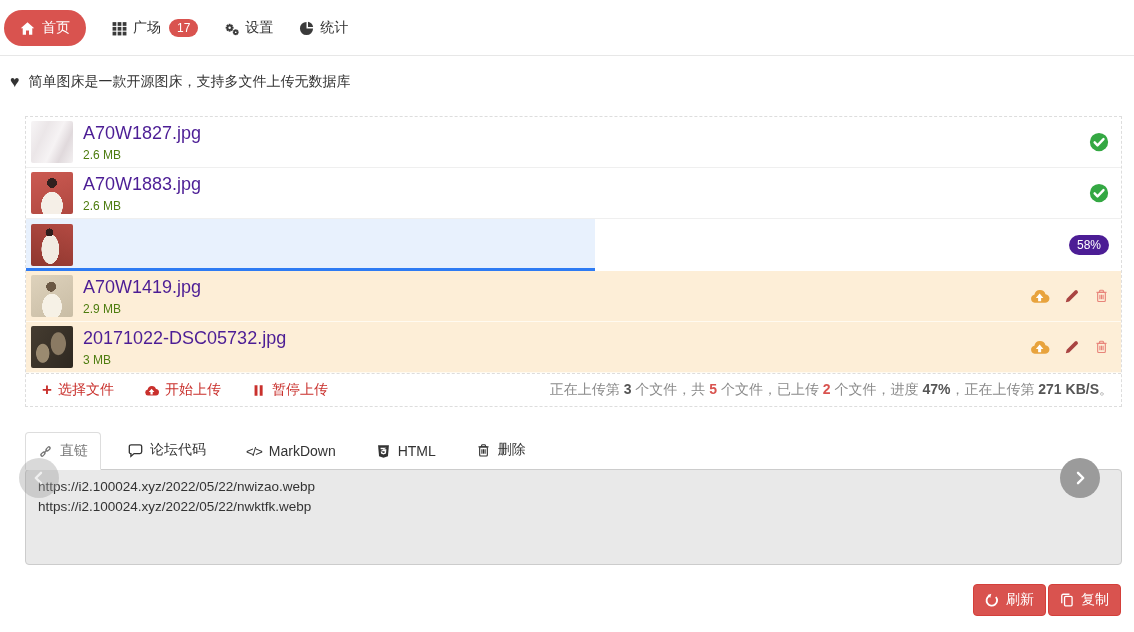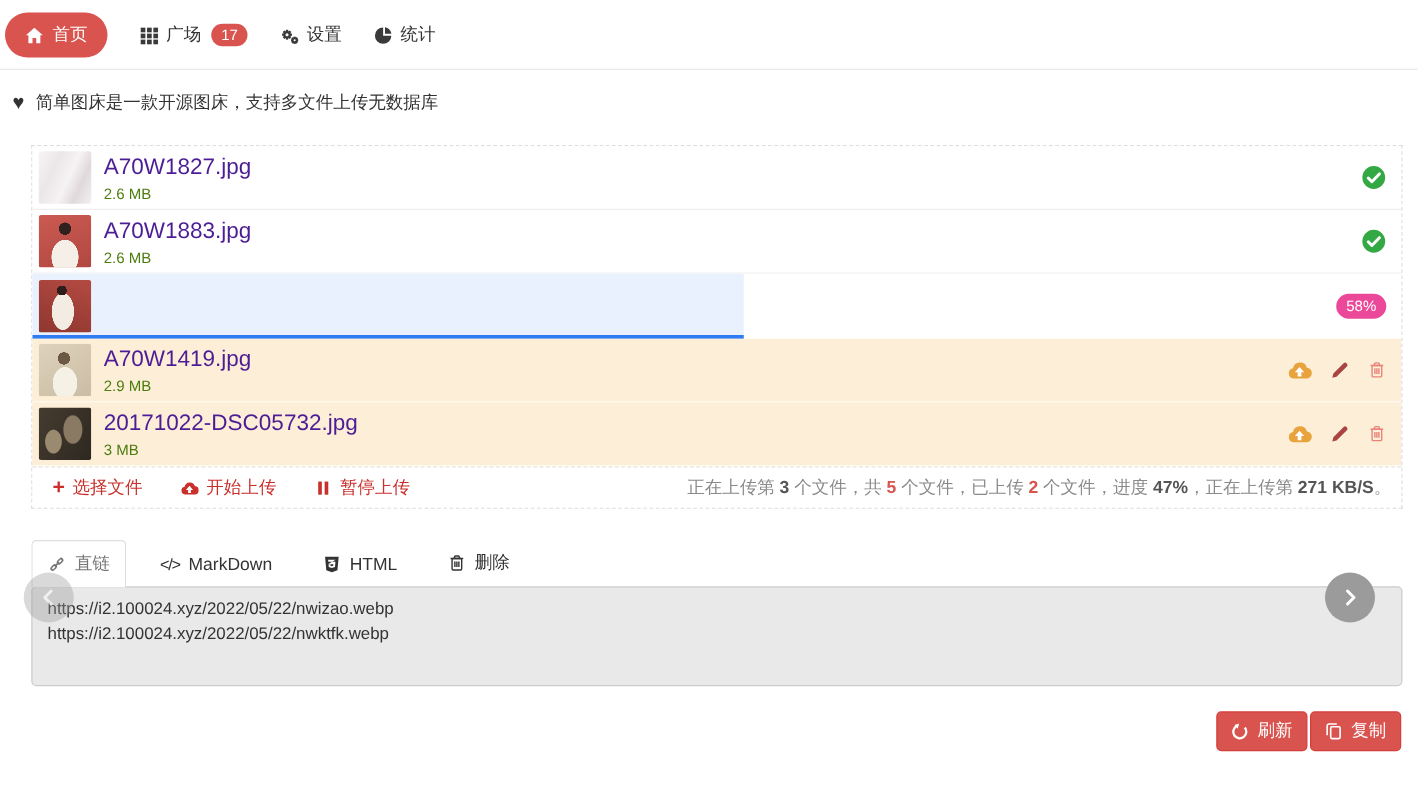--- a/index.html
+++ b/index.html
@@ -34,21 +34,21 @@
   .thumb-red-seated{background:radial-gradient(circle 4px at 44% 20%,#2e1d1b 97%,transparent),
     radial-gradient(ellipse 9px 15px at 46% 60%,#f2ece2 97%,transparent),linear-gradient(200deg,#b34a42,#8f372f);}
   .thumb-cream-portrait{background:radial-gradient(circle 5px at 48% 28%,#6b5844 97%,transparent),
     radial-gradient(ellipse 10px 13px at 50% 75%,#f6f1e6 97%,transparent),linear-gradient(150deg,#ded2bc,#c9bda5);}
   .thumb-dark-scene{background:radial-gradient(ellipse 8px 12px at 65% 42%,#8a7a63 90%,transparent),
     radial-gradient(ellipse 7px 10px at 28% 65%,#9a8a70 90%,transparent),linear-gradient(120deg,#453c30,#2e2821);}
   .file-name{font-size:18px;color:#4c1d95;line-height:1.5;}
   .file-size{font-size:12px;color:#4d7c0f;line-height:1.4;}
   .row-status{margin-left:auto;display:flex;align-items:center;gap:14px;}
   .st-check{color:#34a843}.st-check svg{width:20px;height:20px}
-  .pct-badge{background:#ec4899;color:#fff;font-size:12px;padding:4px 8px;border-radius:11px;line-height:1;}
+  .pct-badge{background:#4c1d95;color:#fff;font-size:12px;padding:4px 8px;border-radius:11px;line-height:1;}
   .act{cursor:pointer}
   .act-upload{color:#e8a33d}.act-upload svg{width:21px;height:20px}
   .act-edit{color:#a94442}.act-edit svg{width:16px;height:16px}
   .act-del{color:#e8847a}.act-del svg{width:15px;height:16px}
 
   .upload-footer{display:flex;align-items:center;border-top:1px dashed #ddd;padding:7px 8px 7px 16px;background:#fff;}
   .action-link{display:flex;align-items:center;gap:6px;color:#c9302c;font-size:14px;cursor:pointer;margin-right:30px;text-decoration:none;}
   .action-link .icon svg{width:15px;height:15px}
   .plus-glyph{font-weight:bold;font-size:17px;line-height:13px;}
   .upload-status{margin-left:auto;font-size:14px;color:#8a8a8a;white-space:nowrap;}
@@ -58,21 +58,21 @@
   
   .tabs{display:flex;align-items:flex-end;margin:24px 12px 0 25px;}
   .tab{display:flex;align-items:center;gap:7px;padding:9px 12px;font-size:14px;color:#333;cursor:pointer;margin-right:14px;
     border:1px solid transparent;}
   .tab .code-glyph{font-size:13px;letter-spacing:-1px;}
   .tab .icon svg{width:15px;height:15px}
   .tab.active{border:1px solid #ddd;border-bottom-color:#fff;border-radius:4px 4px 0 0;background:#fff;color:#777;margin-bottom:-1px;position:relative;z-index:2;}
 
   
   .linkbox-wrap{position:relative;margin:0 12px 0 25px;}
-  .linkbox{width:100%;height:80px;box-sizing:border-box;background:#e9e9e9;border:1px solid #ccc;border-radius:4px;
+  .linkbox{width:100%;height:96px;box-sizing:border-box;background:#e9e9e9;border:1px solid #ccc;border-radius:4px;
     padding:7px 12px;font-family:"Liberation Sans",sans-serif;font-size:13.5px;color:#333;line-height:20px;resize:none;outline:none;}
   .carousel-btn{position:absolute;width:40px;height:40px;border-radius:50%;display:flex;align-items:center;justify-content:center;
     top:-11px;cursor:pointer;z-index:3;border:none;padding:0;}
   .carousel-btn svg{width:16px;height:16px}
   .carousel-prev{left:-6px;background:rgba(155,155,155,.38);color:rgba(255,255,255,.7);}
   .carousel-next{right:22px;background:#9b9b9b;color:#fff;}
 
   
   .bottom-actions{display:flex;justify-content:flex-end;gap:2px;margin:15px 13px 0 0;}
   .btn-danger{display:flex;align-items:center;gap:7px;background:#d9534f;border:1px solid #d43f3a;color:#fff;
@@ -293,20 +293,28 @@
             <rect x="8.6" y="6" width="6.6" height="4" rx="2"></rect>
             <rect x="2.5" y="7.3" width="3.2" height="1.4" rx="0.7" fill="#fff"></rect>
             <rect x="10.3" y="7.3" width="3.2" height="1.4" rx="0.7" fill="#fff"></rect>
             <rect x="5.5" y="7.2" width="5" height="1.6"></rect>
           </g>
         </svg>
       </span>
     <span class="lbl">直链</span>
   </div>
     <div class="tab">
+    <span class="icon">
+        <svg viewBox="0 0 16 16" fill="none" stroke="currentColor" stroke-width="1.4" xmlns="http://www.w3.org/2000/svg">
+          <path d="M3.3 1.9 h9.4 a1.9 1.9 0 0 1 1.9 1.9 v5.6 a1.9 1.9 0 0 1 -1.9 1.9 h-6.2 l-3.4 2.9 v-2.9 h-0.1 a1.6 1.6 0 0 1 -1.6 -1.9 V3.8 a1.9 1.9 0 0 1 1.9-1.9 Z"></path>
+        </svg>
+      </span>
+    <span class="lbl">论坛代码</span>
+  </div>
+    <div class="tab">
     <span class="icon"><span class="code-glyph">&lt;/&gt;</span></span>
     <span class="lbl">MarkDown</span>
   </div>
     <div class="tab">
     <span class="icon">
         <svg viewBox="0 0 16 16" fill="currentColor" xmlns="http://www.w3.org/2000/svg">
           <path d="M2.2 1.4 h11.6 l-1.05 11.6 L8 14.7 l-4.75-1.7 Z"></path>
           <path fill="#fff" d="M11.2 4.1 H4.8 l0.15 1.6 h6.1 l-0.4 4.5 -2.65 0.9 -2.65-0.9 -0.18-2 h1.6 l0.09 1 1.14 0.38 1.14-0.38 0.12-1.4 H4.7 Z"></path>
         </svg>
       </span>

